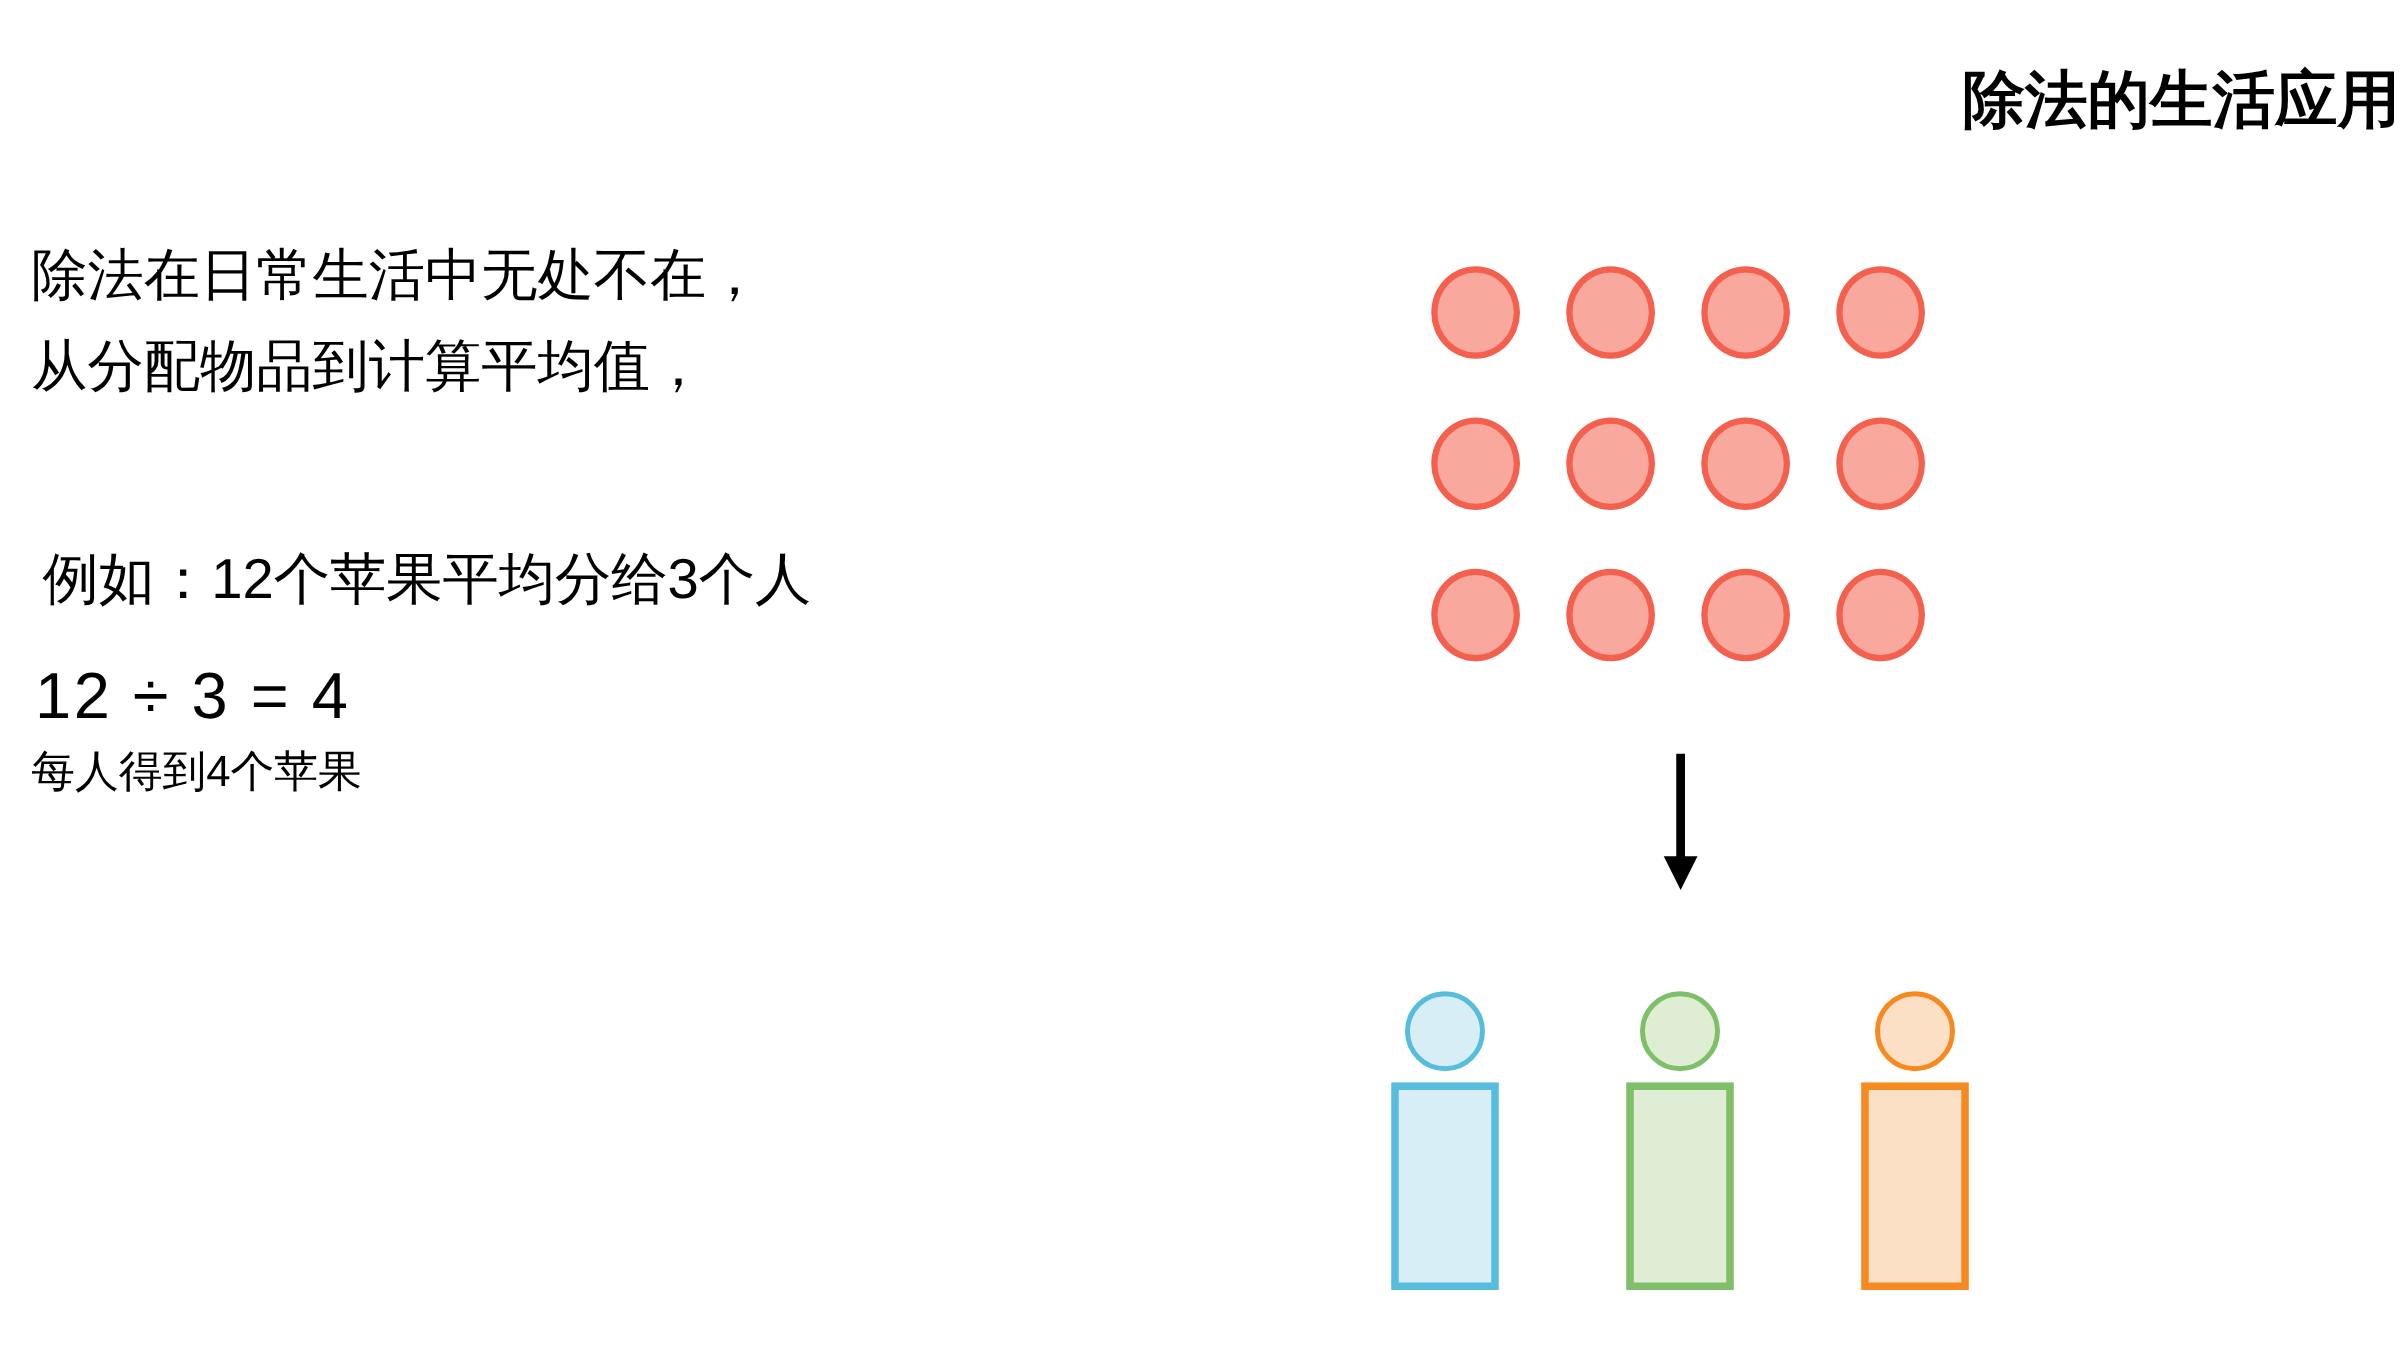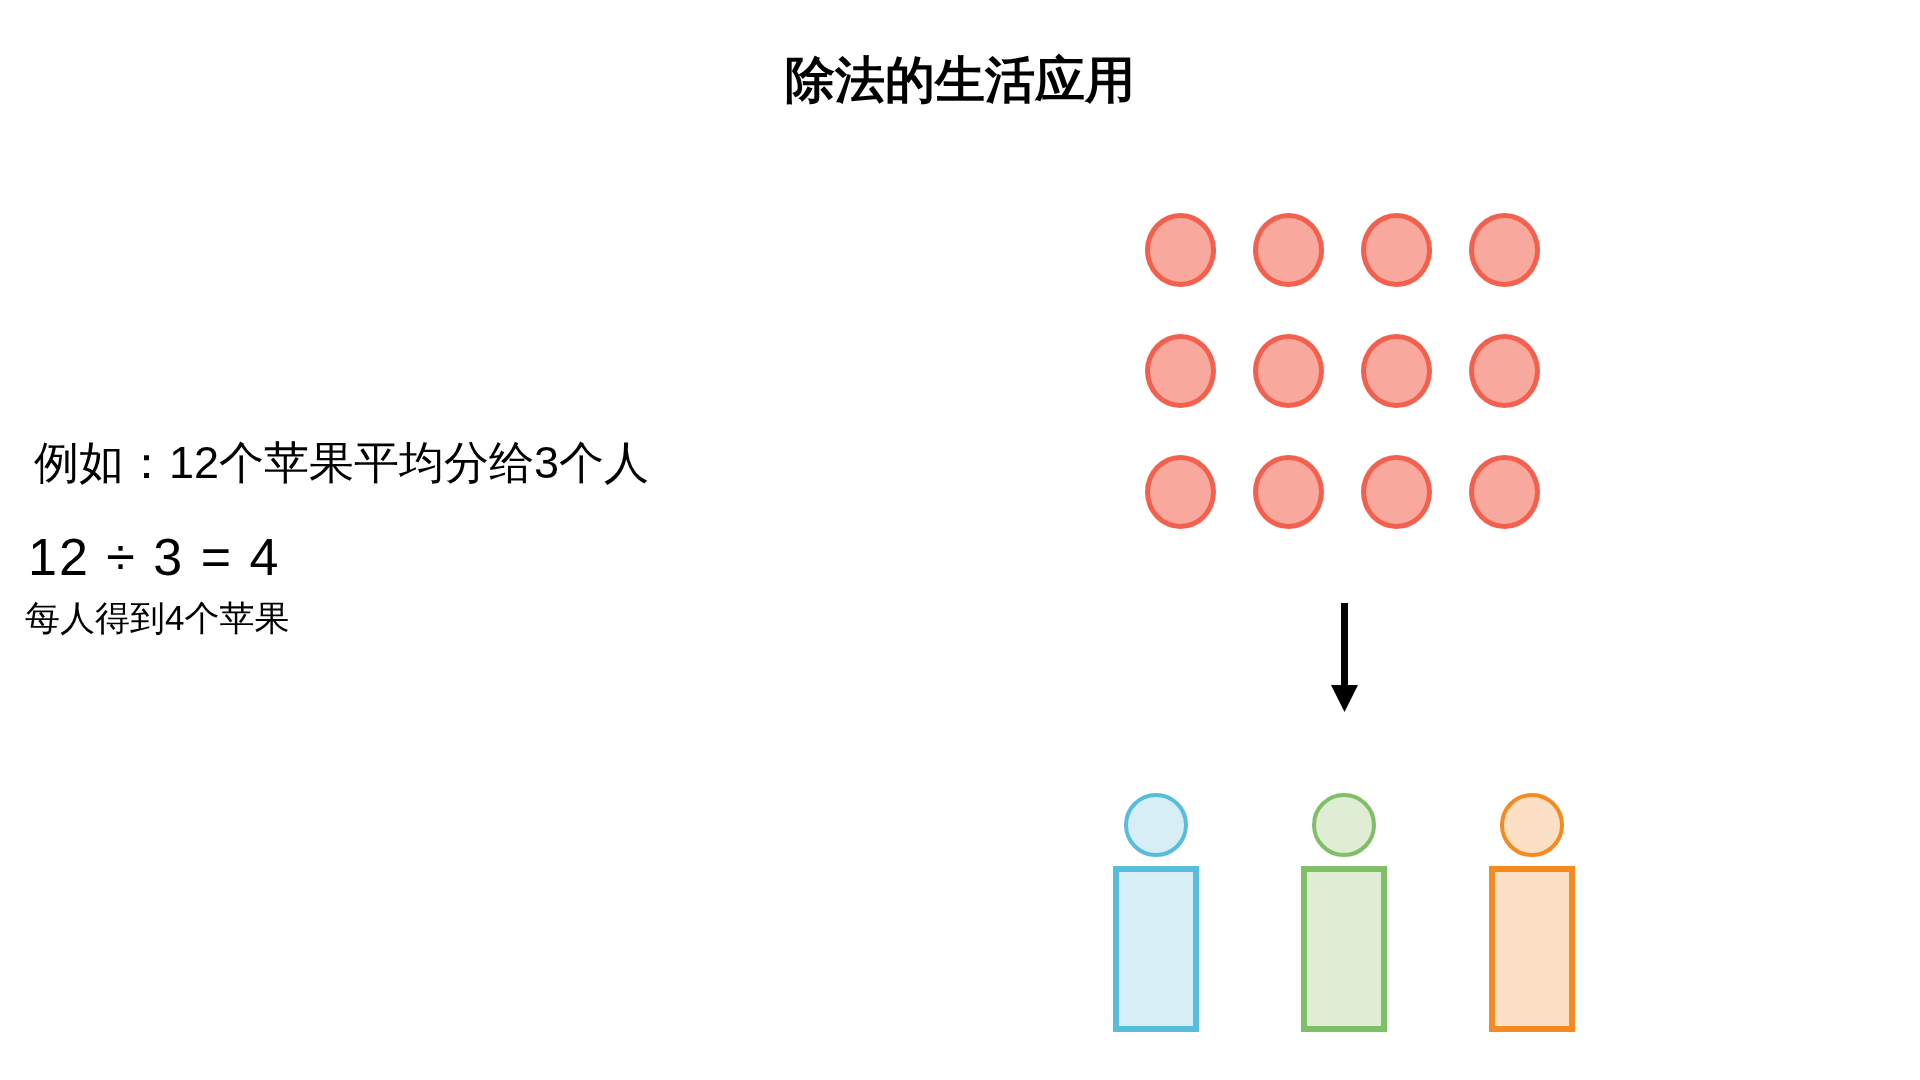--- a/index.html
+++ b/index.html
@@ -7,21 +7,21 @@
     width: 1920px; height: 1080px;
     background: #ffffff;
     position: relative;
     overflow: hidden;
     font-family: "Liberation Sans", sans-serif;
     color: #000000;
   }
   .page-title {
     position: absolute;
     left: 0; top: 48px; width: 1920px;
-    text-align: center;
+    text-align: right;
     font-size: 50px; line-height: 64px;
     font-weight: 700;
   }
   .intro-block {
     position: absolute;
     left: 25px; top: 183px;
     font-size: 45px; line-height: 73px;
     white-space: nowrap;
   }
   .example-prompt {
@@ -84,20 +84,22 @@
     border: 6px solid;
     box-sizing: border-box;
   }
 </style>
 </head>
 <body>
 
 <div class="page-title">除法的生活应用</div>
 
 <div class="intro-block">
+  <div>除法在日常生活中无处不在，</div>
+  <div>从分配物品到计算平均值，</div>
 </div>
 
 <div class="example-prompt">例如：12个苹果平均分给3个人</div>
 
 <div class="formula-line">12 ÷ 3 = 4</div>
 
 <div class="result-line">每人得到4个苹果</div>
 
 <div class="apples-grid">
     <div class="apple" style="background: rgb(249, 168, 158); border-color: rgb(243, 96, 78);"></div>

